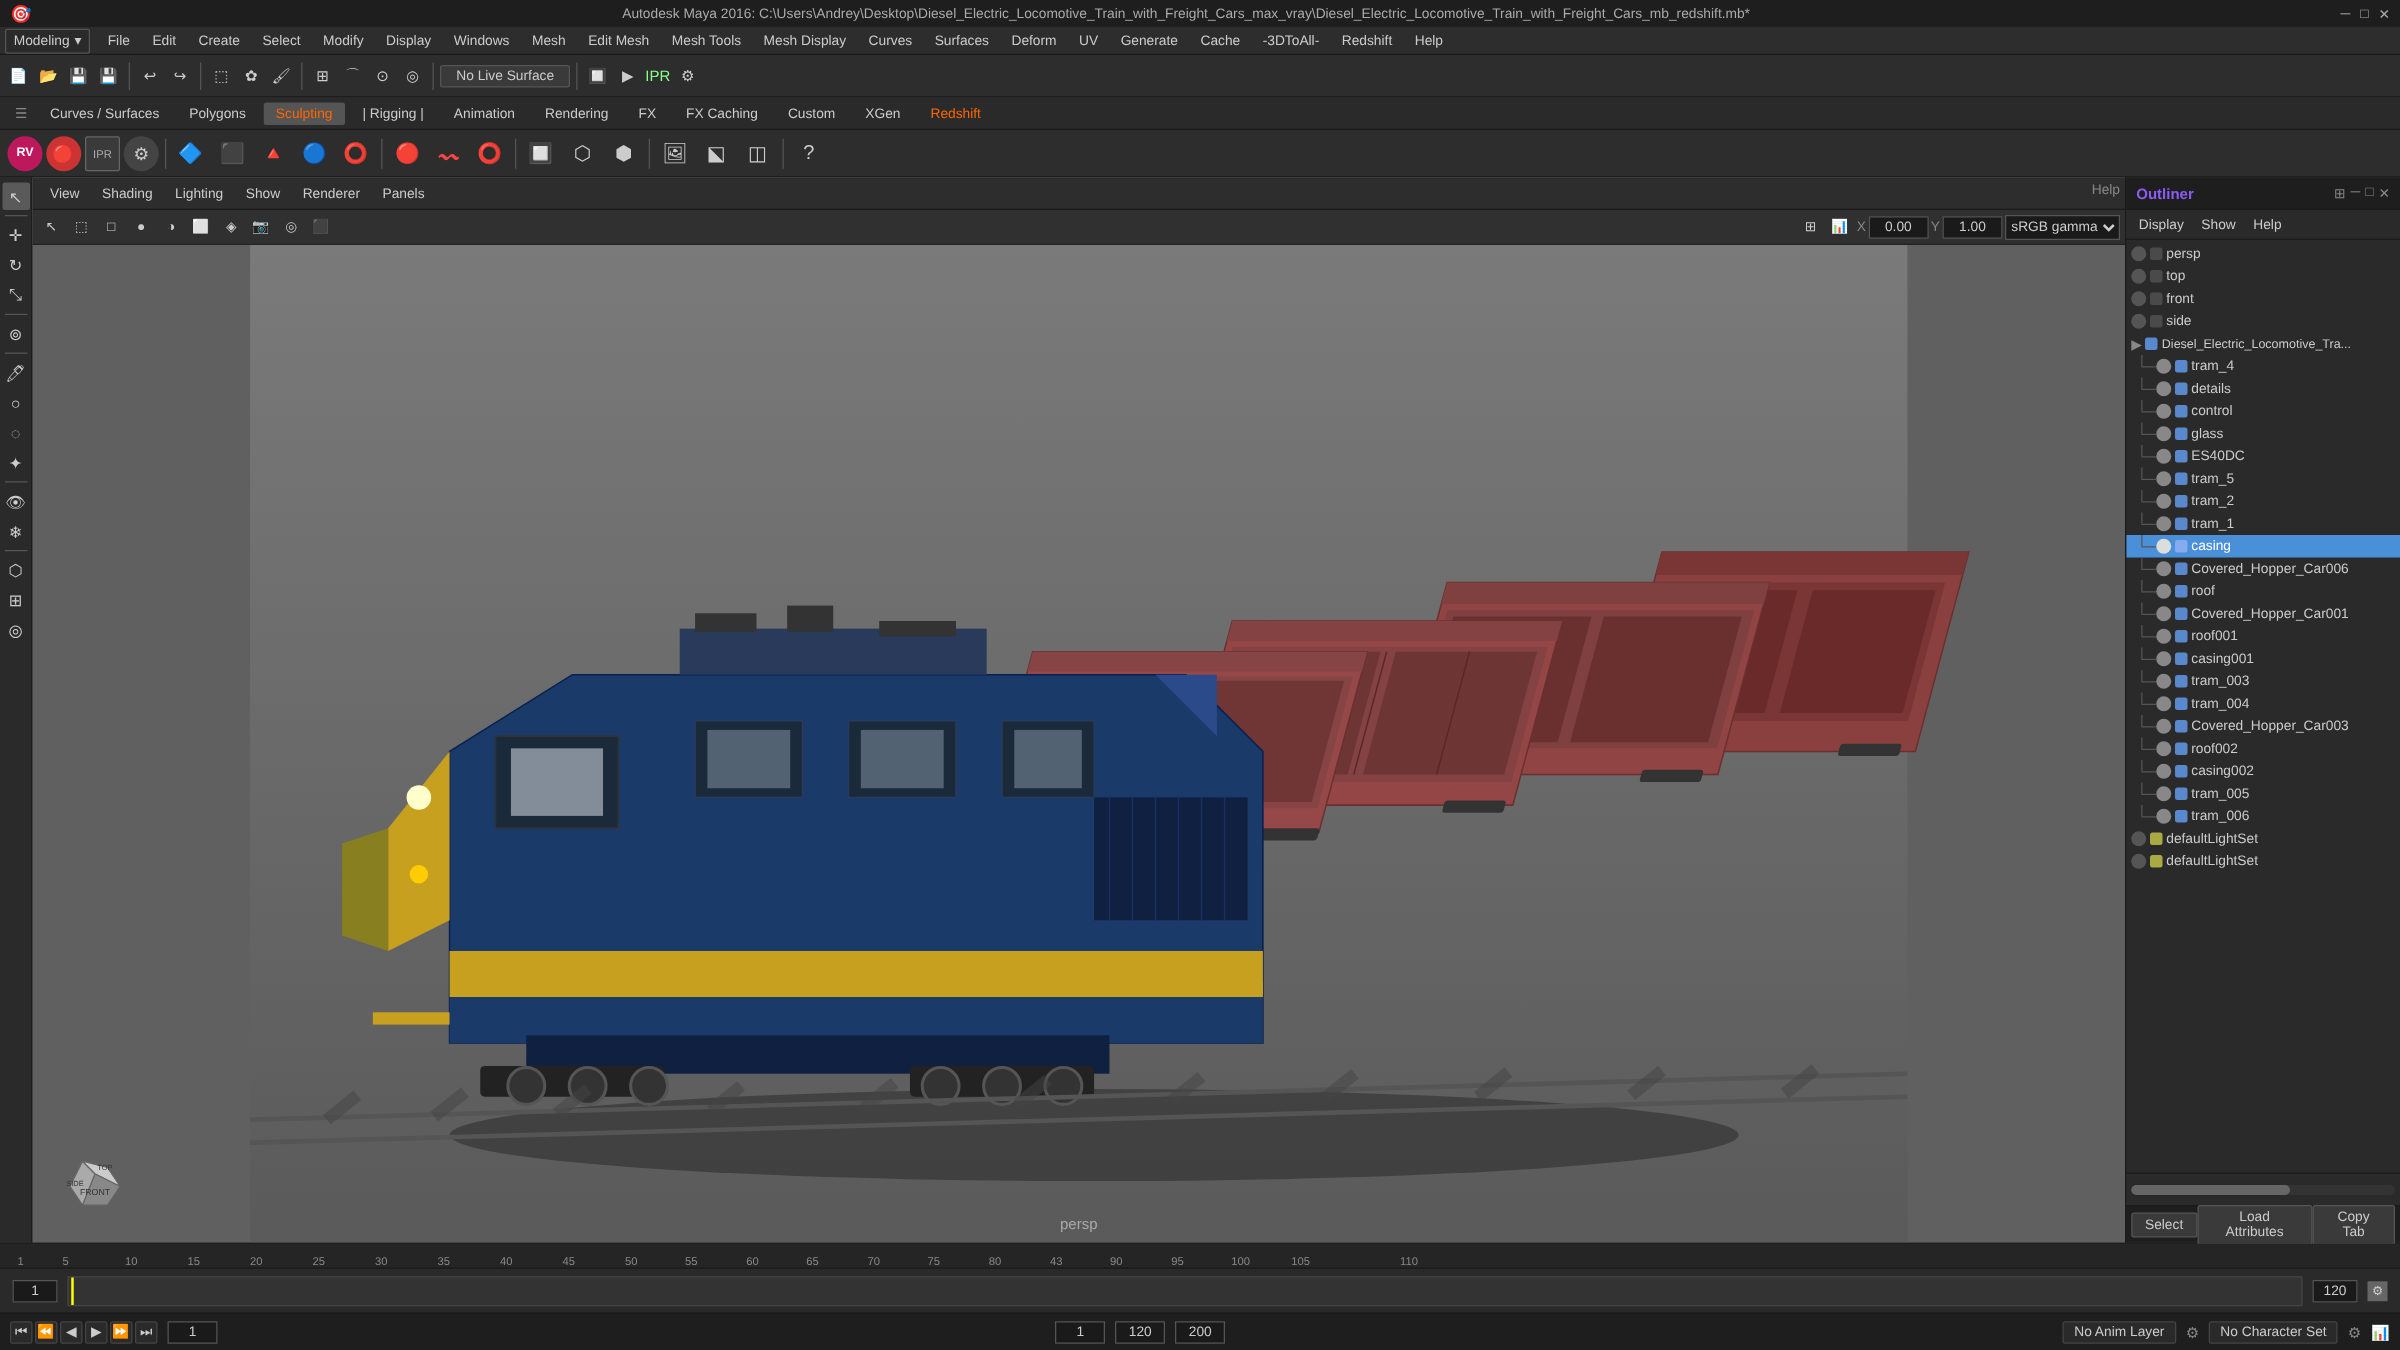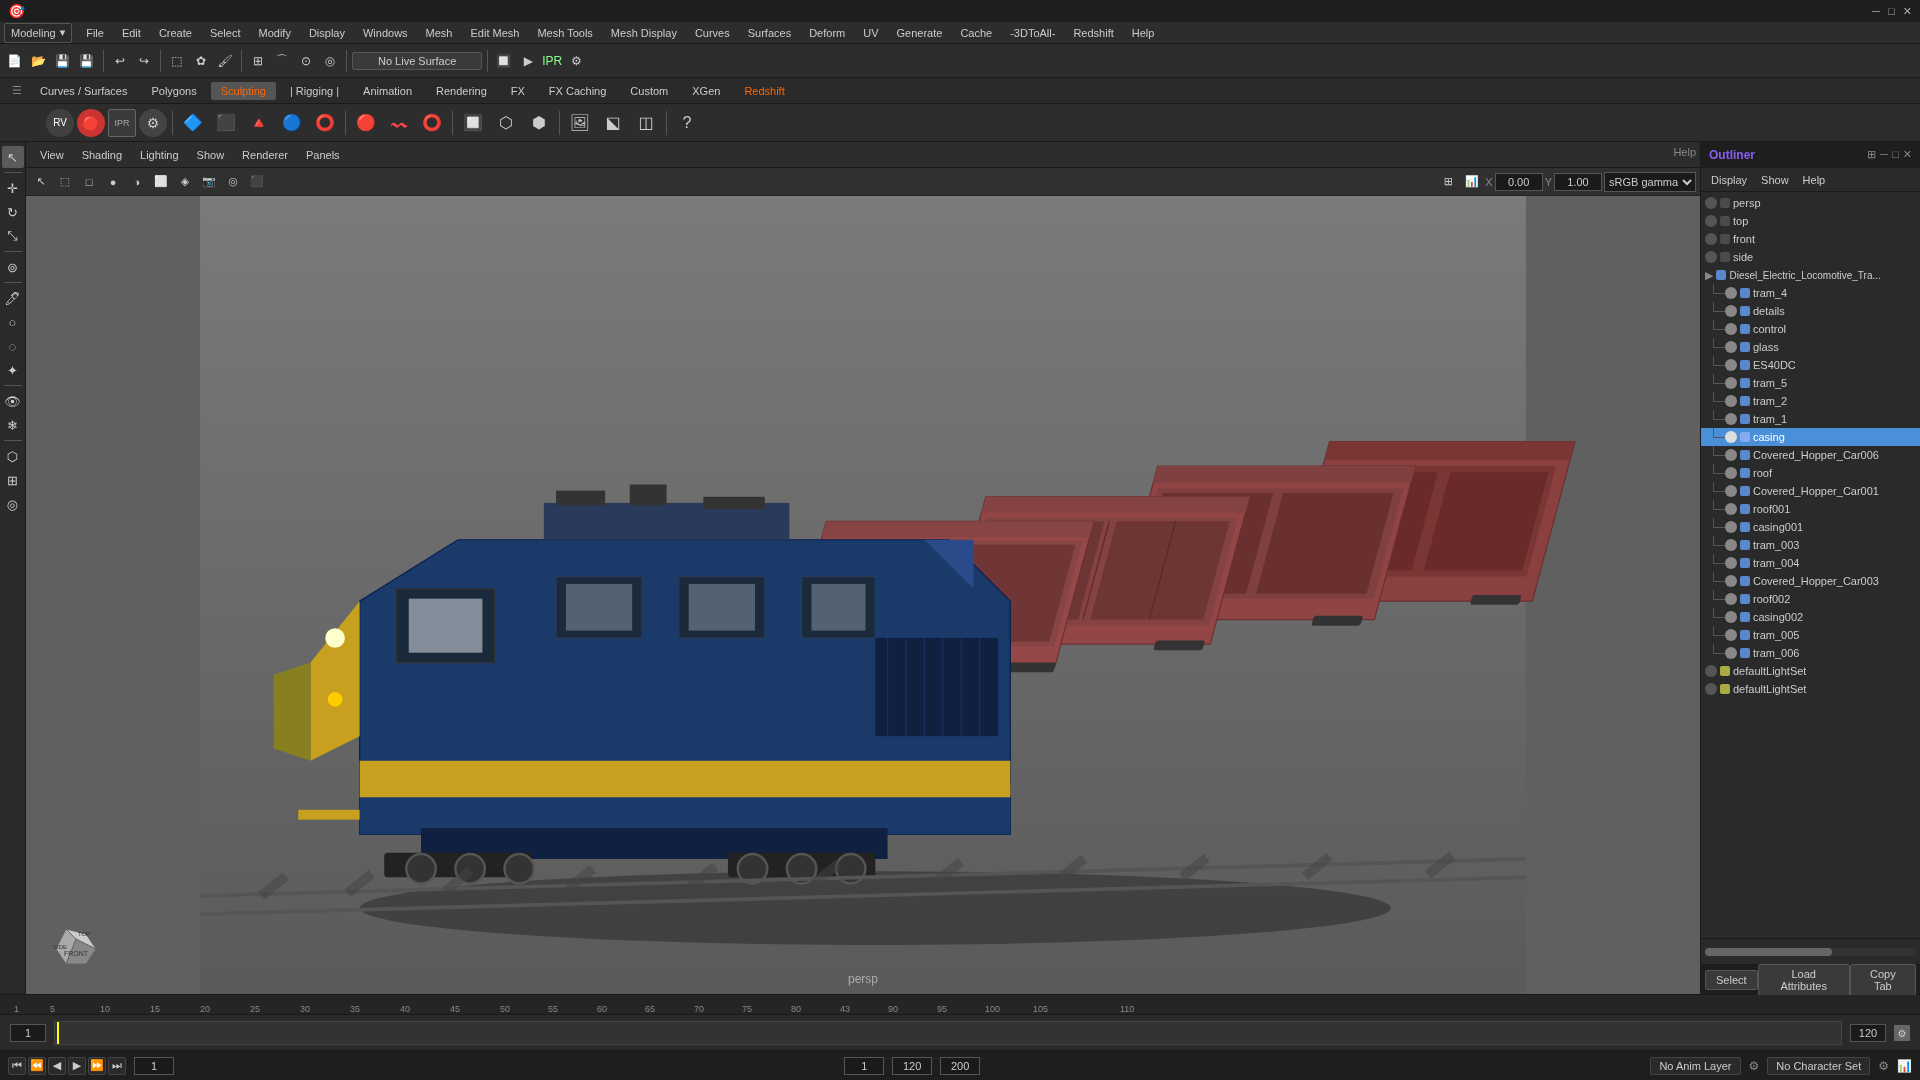--- a/index.html
+++ b/index.html
@@ -22,21 +22,21 @@
     .menu-item { padding: 2px 8px; cursor: pointer; color: #ccc; font-size: 11px; border-radius: 2px; }
 
     
     #toolbar {
       width: 100%; height: 34px; background: #2d2d2d; display: flex; align-items: center;
       padding: 0 4px; gap: 2px; border-bottom: 1px solid #1a1a1a;
     }
     .tb-sep { width: 1px; height: 22px; background: #555; margin: 0 3px; }
     .tb-btn { width: 22px; height: 22px; display: flex; align-items: center; justify-content: center;
       cursor: pointer; border-radius: 2px; color: #ccc; font-size: 12px; }
-    .tb-label { padding: 2px 25px; background: #3a3a3a; border: 1px solid #555; border-radius: 2px;
+    .tb-label { padding: 2px 12px; background: #3a3a3a; border: 1px solid #555; border-radius: 2px;
       color: #ccc; font-size: 11px; cursor: pointer; white-space: nowrap; }
 
     
     #shelf-tabs {
       width: 100%; height: 26px; background: #2a2a2a; display: flex; align-items: center;
       padding: 0 8px; gap: 4px; border-bottom: 1px solid #1a1a1a;
     }
     .shelf-tab { padding: 3px 10px; cursor: pointer; color: #ccc; font-size: 11px; border-radius: 2px; }
     .shelf-tab.active { background: #555; color: #ff6600; }
     .shelf-hamburger { width: 18px; height: 18px; display: flex; align-items: center; justify-content: center;
@@ -195,20 +195,21 @@
     .conn-line::after {
       content: ''; position: absolute; left: 8px; top: 9px; right: 0;
       border-bottom: 1px solid #555;
     }
   </style>
 </head>
 <body>
 
 <div id="title-bar">
   <span style="font-size:14px;">🎯</span>
+  <span class="title">Autodesk Maya 2016: C:\Users\Andrey\Desktop\Diesel_Electric_Locomotive_Train_with_Freight_Cars_max_vray\Diesel_Electric_Locomotive_Train_with_Freight_Cars_mb_redshift.mb*</span>
   <div class="win-controls">
     <span class="win-ctrl">─</span>
     <span class="win-ctrl">□</span>
     <span class="win-ctrl">✕</span>
   </div>
 </div>
 
 <div id="menu-bar">
   <div class="mode-selector" style="background:#2a2a2a;border:1px solid #555;padding:1px 6px;font-size:11px;display:flex;align-items:center;gap:4px;cursor:pointer;border-radius:2px;height:20px;margin-right:4px;">
     <span>Modeling</span>
@@ -273,21 +274,21 @@
   <div class="shelf-tab">Rendering</div>
   <div class="shelf-tab">FX</div>
   <div class="shelf-tab">FX Caching</div>
   <div class="shelf-tab">Custom</div>
   <div class="shelf-tab">XGen</div>
   <div class="shelf-tab" style="color:#ff6600;">Redshift</div>
 </div>
 
 <div id="shelf-icons">
 
-  <div class="shelf-icon" style="background:#404040;border-radius:50%;width:28px;height:28px;font-size:10px;color:#fff;font-weight:normal;margin-left:40px;">RV</div>
+  <div class="shelf-icon" style="background:#be185d;border-radius:50%;width:28px;height:28px;font-size:10px;color:#fff;font-weight:bold;">RV</div>
   <div class="shelf-icon" style="background:#cc3333;border-radius:50%;width:28px;height:28px;font-size:14px;">🔴</div>
   <div class="shelf-icon" style="background:#3a3a3a;border:1px solid #666;width:28px;height:28px;font-size:9px;color:#aaa;">IPR</div>
   <div class="shelf-icon" style="background:#444;border-radius:50%;width:28px;height:28px;font-size:14px;">⚙</div>
   <div class="shelf-sep"></div>
 
   <div class="shelf-icon">🔷</div>
   <div class="shelf-icon">⬛</div>
   <div class="shelf-icon">🔺</div>
   <div class="shelf-icon">🔵</div>
   <div class="shelf-icon">⭕</div>

